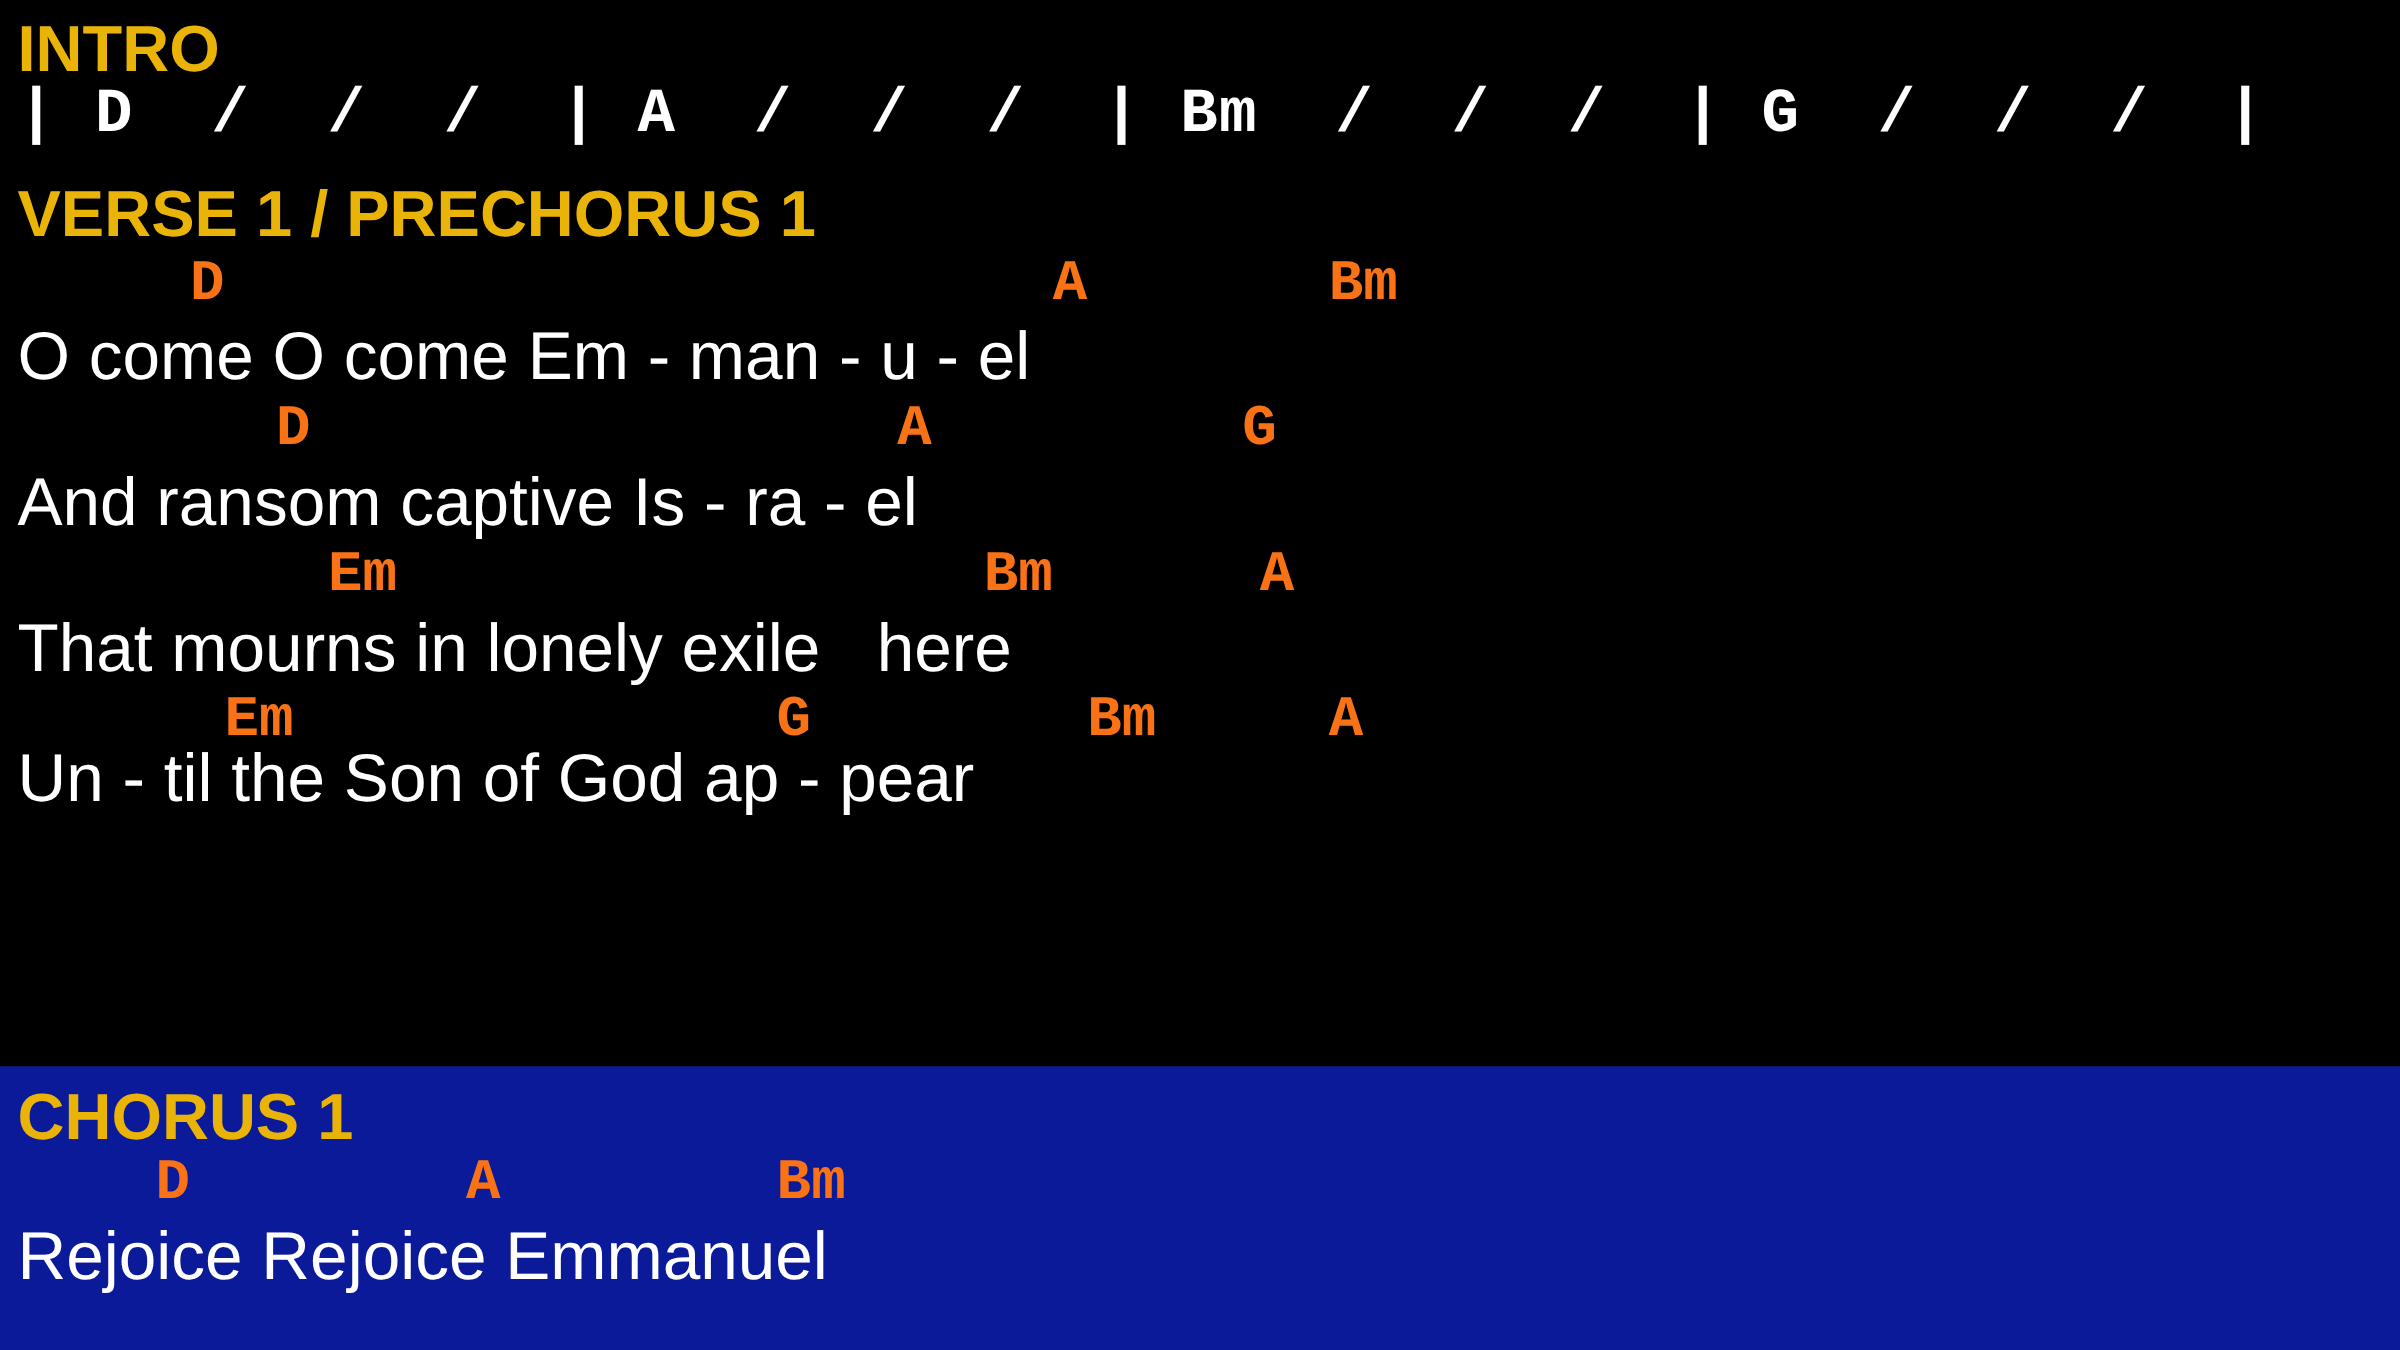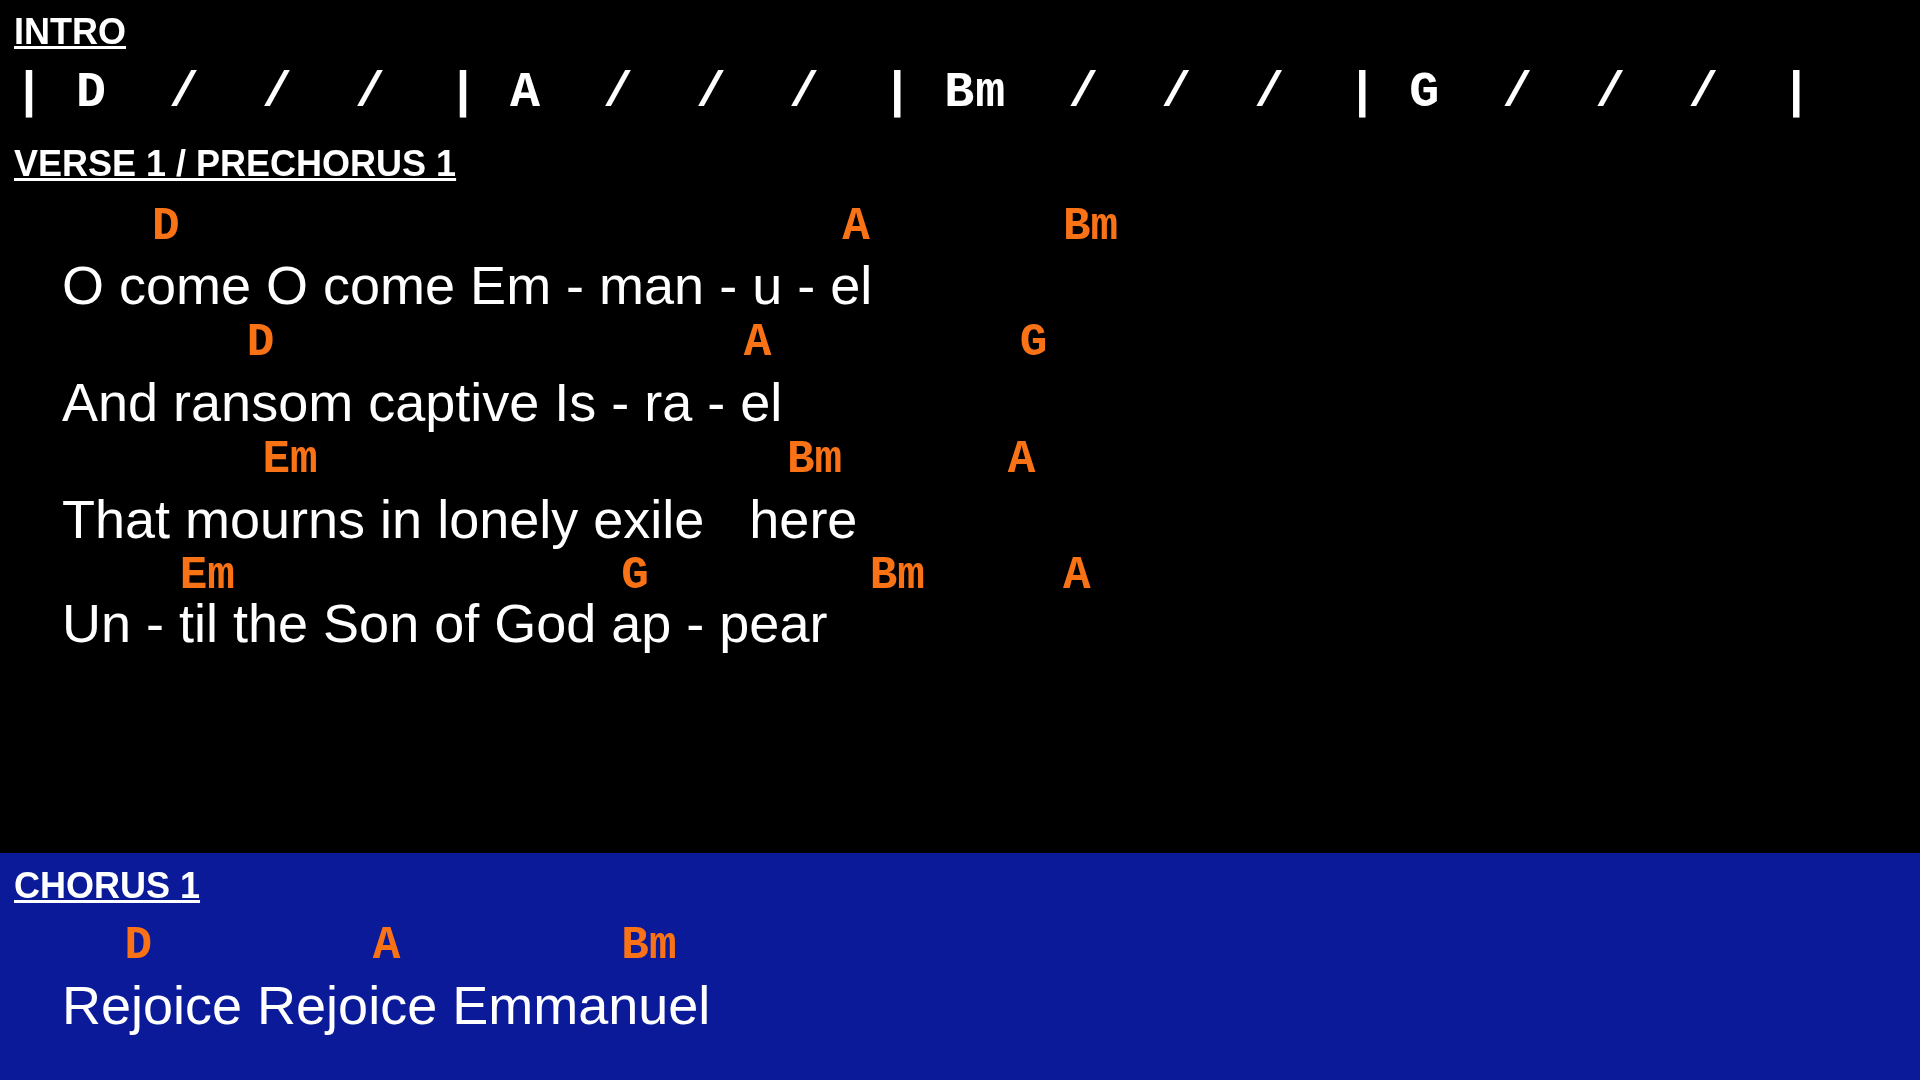--- a/index.html
+++ b/index.html
@@ -37,24 +37,23 @@
   .line {
     position: absolute;
     left: 14px;
     white-space: pre;
     line-height: 1;
     letter-spacing: 0;
   }
 
   
   .section-label {
-    color: #ffffff;
+    color: #eab308;
     font-weight: bold;
-    font-size: 36px;
-    text-decoration: underline;
+    font-size: 52px;
   }
 
   
   .chord-row {
     color: #f97316;
     font-weight: bold;
     font-size: 50px;
   }
 
   
@@ -62,21 +61,20 @@
     color: #FFFFFF;
     font-size: 50px;
     font-weight: bold;
   }
 
   
   .lyric-row {
     color: #FFFFFF;
     font-weight: normal;
     font-size: 54px;
-    margin-left: 48px;
   }
 
   
   .mono {
     font-family: "Liberation Mono", "DejaVu Sans Mono", monospace;
   }
 </style>
 </head>
 <body>
 
@@ -88,21 +86,21 @@
 
   <div class="line section-label" style="top:14px; left:14px;">INTRO</div>
 
   <div class="line bar-row mono" style="top:68px; left:14px; font-size:50px; letter-spacing:1px;">| D  /  /  /  | A  /  /  /  | Bm  /  /  /  | G  /  /  /  |</div>
 
   <div class="line section-label" style="top:146px; left:14px;">VERSE 1 / PRECHORUS 1</div>
 
   <div class="line chord-row mono" style="top:204px; left:14px; font-size:46px;">     D                        A       Bm</div>
   <div class="line lyric-row" style="top:258px; left:14px;">O come O come Em - man - u - el</div>
 
-  <div class="line chord-row mono" style="top:320px; left:26px; font-size:46px;">        D                 A         G</div>
+  <div class="line chord-row mono" style="top:320px; left:0; font-size:46px;">        D                 A         G</div>
   <div class="line lyric-row" style="top:375px; left:14px;">And ransom captive Is - ra - el</div>
 
   <div class="line chord-row mono" style="top:437px; left:14px; font-size:46px;">         Em                 Bm      A</div>
   <div class="line lyric-row" style="top:492px; left:14px;">That mourns in lonely exile   here</div>
 
   <div class="line chord-row mono" style="top:553px; left:14px; font-size:46px;">      Em              G        Bm     A</div>
   <div class="line lyric-row" style="top:596px; left:14px;">Un - til the Son of God ap - pear</div>
 
   <div class="line section-label" style="top: 868px; left: 14px;">CHORUS 1</div>
 

